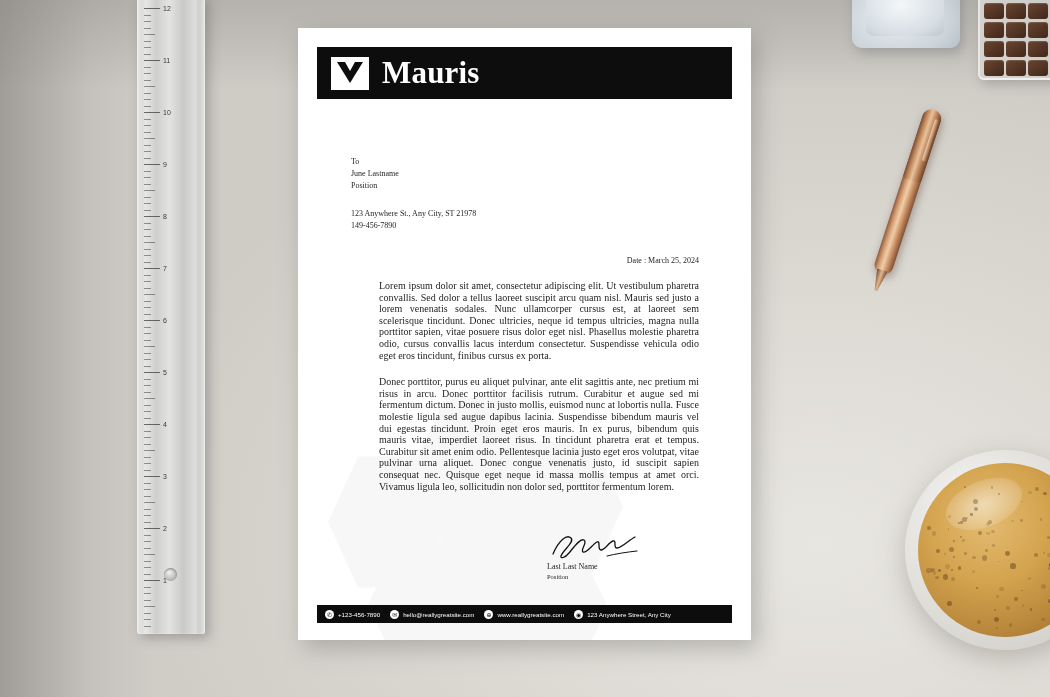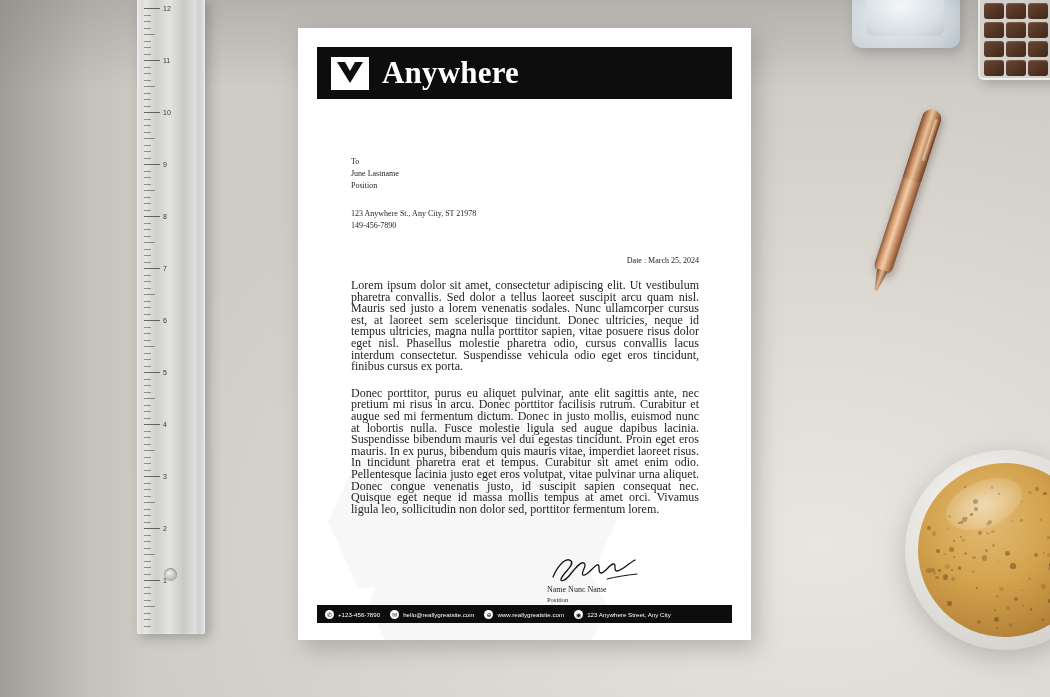--- a/index.html
+++ b/index.html
@@ -257,24 +257,25 @@
     color: #1e1e1e;
   }
   .date-line {
     margin-top: 24px;
     text-align: right;
     font-size: 8px;
     color: #1e1e1e;
   }
   .para {
     margin-top: 15px;
-    font-size: 12px;
+    font-size: 10px;
     line-height: 11.6px;
     text-align: justify;
     color: #1e1e1e;
+    margin-left: 28px;
   }
   .sign-wrap {
     margin-top: 40px;
     padding-left: 196px;
   }
   .sign-svg { display: block; }
   .sign-name {
     font-size: 8px;
     line-height: 10px;
     color: #1e1e1e;
@@ -561,21 +562,21 @@
         <div class="hexg" style="left: 175px; top: 45px; width: 120px; height: 140px;"></div>
         <div class="hexg" style="left: 40px; top: 150px; width: 110px; height: 125px;"></div>
         <div class="hexg" style="left: 160px; top: 150px; width: 120px; height: 130px;"></div>
       </div>
 
     <div class="header-bar">
       <div class="logo-mark">
         <div class="v"></div>
         <div class="vsmall"></div>
       </div>
-      <div class="brand">Anywhere</div>
+      <div class="brand">Mauris</div>
     </div>
 
     <div class="doc-body">
 
       <div class="to-block">
         <div>To</div>
         <div>June Lastname</div>
         <div>Position</div>
       </div>
 
@@ -587,21 +588,21 @@
       <div class="date-line">Date  : March 25, 2024</div>
 
       <div class="para">Lorem ipsum dolor sit amet, consectetur adipiscing elit. Ut vestibulum pharetra convallis. Sed dolor a tellus laoreet suscipit arcu quam nisl. Mauris sed justo a lorem venenatis sodales. Nunc ullamcorper cursus est, at laoreet sem scelerisque tincidunt. Donec ultricies, neque id tempus ultricies, magna nulla porttitor sapien, vitae posuere risus dolor eget nisl. Phasellus molestie pharetra odio, cursus convallis lacus interdum consectetur. Suspendisse vehicula odio eget eros tincidunt, finibus cursus ex porta.</div>
       <div class="para">Donec porttitor, purus eu aliquet pulvinar, ante elit sagittis ante, nec pretium mi risus in arcu. Donec porttitor facilisis rutrum. Curabitur et augue sed mi fermentum dictum. Donec in justo mollis, euismod nunc at lobortis nulla. Fusce molestie ligula sed augue dapibus lacinia. Suspendisse bibendum mauris vel dui egestas tincidunt. Proin eget eros mauris. In ex purus, bibendum quis mauris vitae, imperdiet laoreet risus. In tincidunt pharetra erat et tempus. Curabitur sit amet enim odio. Pellentesque lacinia justo eget eros volutpat, vitae pulvinar urna aliquet. Donec congue venenatis justo, id suscipit sapien consequat nec. Quisque eget neque id massa mollis tempus at amet orci. Vivamus ligula leo, sollicitudin non dolor sed, porttitor fermentum lorem.</div>
 
       <div class="sign-wrap">
         <svg class="sign-svg" width="96" height="28" viewBox="0 0 96 28">
           <path d="M6 22 C12 8, 20 2, 24 6 C28 10, 16 18, 14 24 C13 27, 18 26, 22 21 C27 15, 33 6, 37 8 C41 10, 33 18, 36 20 C39 22, 46 12, 50 10 C54 8, 50 18, 54 18 C58 18, 62 10, 66 9 C70 8, 66 16, 70 16 C75 16, 82 8, 88 5" fill="none" stroke="#111" stroke-width="1.3" stroke-linecap="round"></path>
           <path d="M60 24 C68 22, 80 20, 90 19" fill="none" stroke="#111" stroke-width="1" stroke-linecap="round"></path>
         </svg>
-        <div class="sign-name">Name Nunc Name</div>
+        <div class="sign-name">Last Last Name</div>
         <div class="sign-pos">Position</div>
       </div>
     </div>
 
     <div class="footer-bar">
       <div class="fitem">
         <span class="fic">✆</span>
         <span>+123-456-7890</span>
       </div>
       <div class="fitem">

